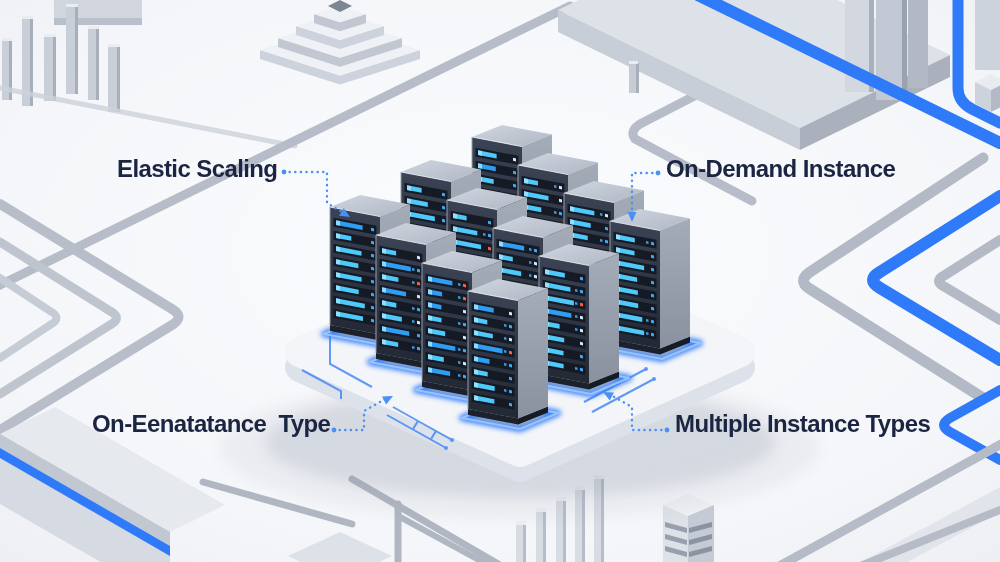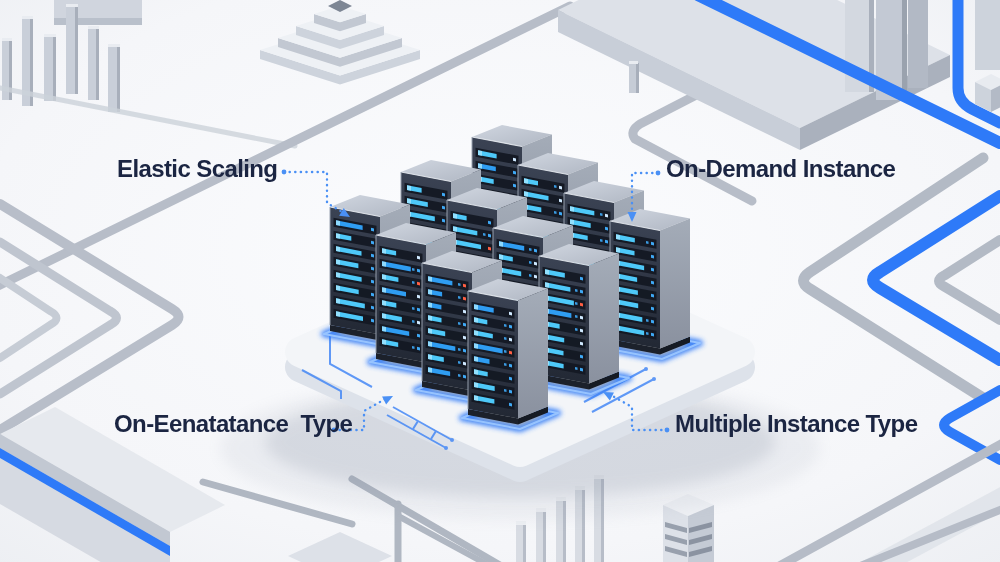--- a/index.html
+++ b/index.html
@@ -7,21 +7,21 @@
     position:relative; width:1000px; height:562px; overflow:hidden;
     background:#bef264; font-family:"Liberation Sans", sans-serif;
   }
   .scene svg { position:absolute; left:0; top:0; }
   .label {
     position:absolute; font-weight:700; font-size:24px; line-height:1.1;
     letter-spacing:-0.6px; color:#1b2542; white-space:pre; user-select:none;
   }
   #label-top-left  { left:117px; top:156px; }
   #label-top-right { left:666px; top:156px; }
-  #label-bottom-left  { left:114px;  top:411px; }
+  #label-bottom-left  { left:92px;  top:411px; }
   #label-bottom-right { left:675px; top:411px; }
 </style>
 </head>
 <body>
 
 <div class="scene">
 
 <svg width="1000" height="562" viewBox="0 0 1000 562">
   <defs>
     <radialGradient id="bgGrad" cx="50%" cy="45%" r="75%">
@@ -809,14 +809,14 @@
     <polygon points="0,0 -10,-4.5 -10,4.5" transform="translate(350,217) rotate(31)"></polygon>
     <polygon points="0,0 -10,-4.5 -10,4.5" transform="translate(632,222) rotate(90)"></polygon>
     <polygon points="0,0 -10,-4.5 -10,4.5" transform="translate(393,396) rotate(-27)"></polygon>
     <polygon points="0,0 -10,-4.5 -10,4.5" transform="translate(603,392) rotate(-153)"></polygon>
   </g>
 </svg>
 
   <div class="label" id="label-top-left" style="color: rgb(27, 37, 66);">Elastic Scaling</div>
   <div class="label" id="label-top-right" style="color: rgb(27, 37, 66);">On-Demand Instance</div>
   <div class="label" id="label-bottom-left" style="color: rgb(27, 37, 66);">On-Eenatatance  Type</div>
-  <div class="label" id="label-bottom-right" style="color: rgb(27, 37, 66);">Multiple Instance Type</div>
+  <div class="label" id="label-bottom-right" style="color: rgb(27, 37, 66);">Multiple Instance Types</div>
 </div>
 
 </body></html>

